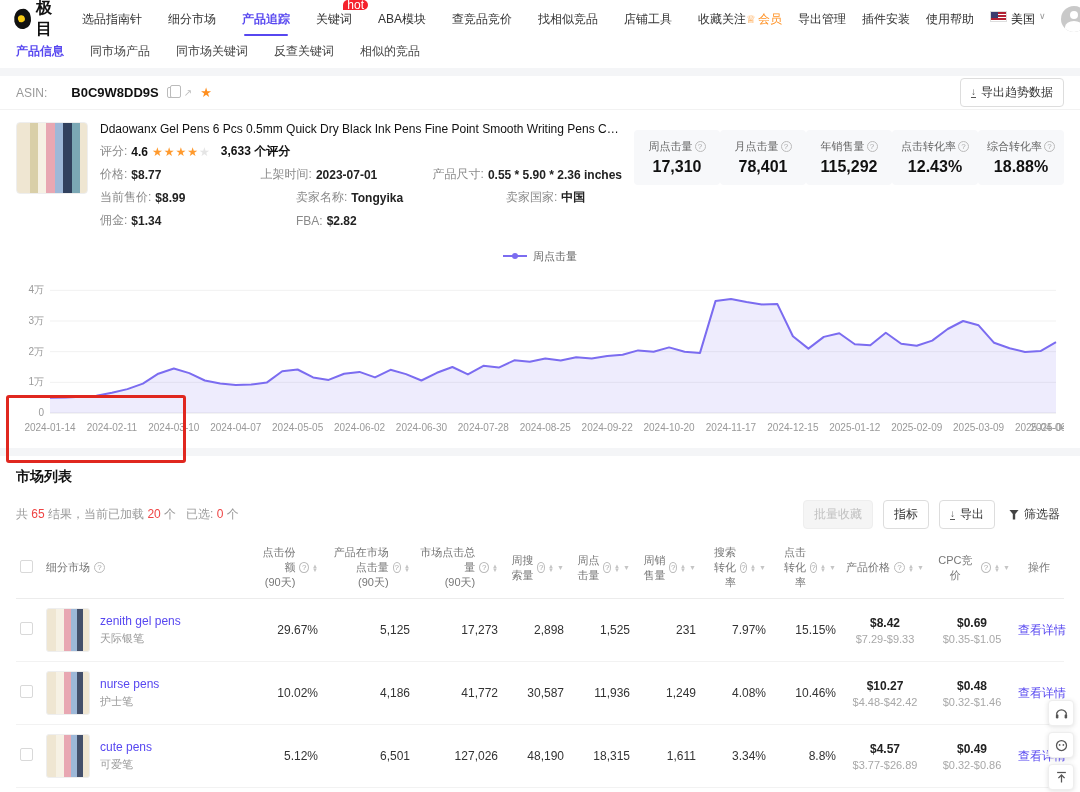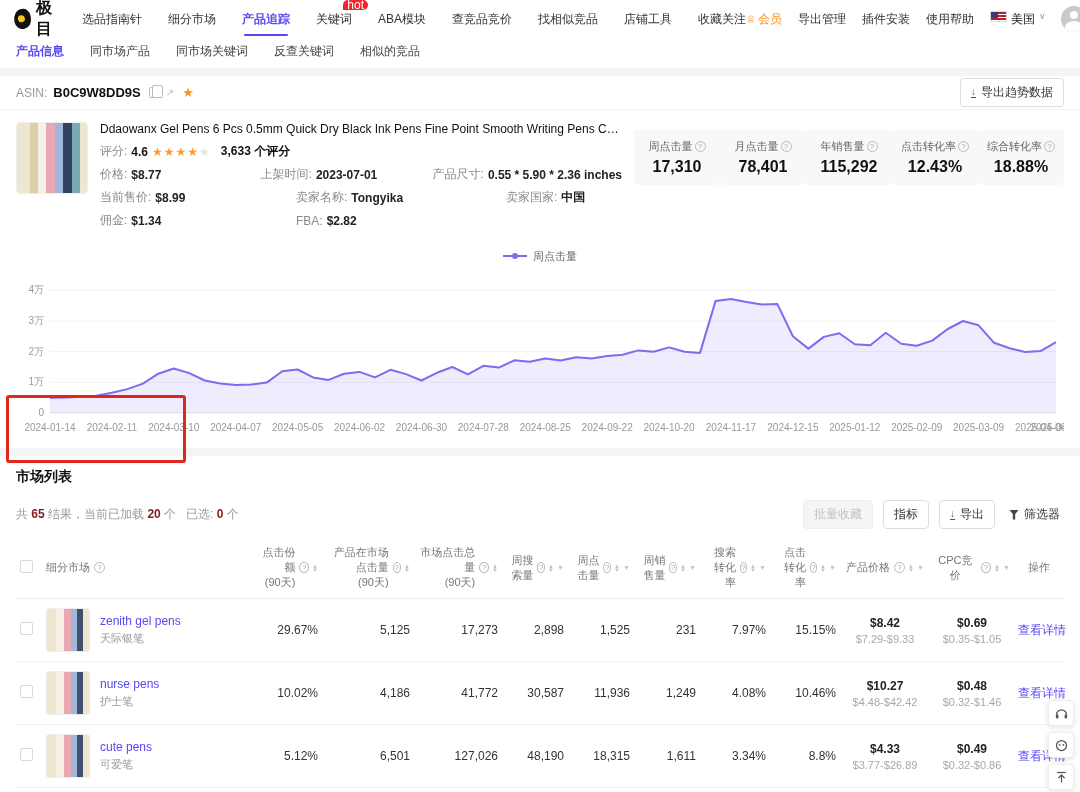--- a/index.html
+++ b/index.html
@@ -31,21 +31,21 @@
   .avatar::after { content:""; position:absolute; top:15px; left:4px; width:18px; height:12px; border-radius:50% 50% 0 0; background:#fff; }
 
   
   .subnav { height:30px; display:flex; align-items:center; gap:26px; padding:0 16px; background:#fff; }
   .subtab { color:#444; cursor:pointer; padding-bottom:4px; }
   .subtab.active { color:#5747f0; font-weight:bold; }
   .band { height:8px; background:#f4f5f7; }
 
   
   .asin-bar { height:34px; display:flex; align-items:center; padding:0 16px; border-bottom:1px solid #f2f2f2; }
-  .asin-label { color:#999; margin-right:6px; }
+  .asin-label { color:#999; margin-right:24px; }
   .asin-value { font-weight:bold; font-size:13px; color:#111; margin-right:8px; }
   .copy-icon { width:9px; height:11px; border:1px solid #bbb; border-radius:2px; position:relative; margin-right:8px; display:inline-block; }
   .copy-icon::before { content:""; position:absolute; left:2px; top:-3px; width:9px; height:11px; border:1px solid #bbb; border-radius:2px; background:#fff; }
   .ext-ic { color:#bbb; font-size:10px; margin-right:8px; }
   .fav-star { color:#ff8f1f; font-size:13px; }
   .spacer { flex:1; }
   .btn { display:inline-flex; align-items:center; gap:5px; border:1px solid #ddd; border-radius:4px; background:#fff; padding:5px 10px; font-size:12px; color:#333; cursor:pointer; white-space:nowrap; }
   .dl { position:relative; font-size:10px; line-height:8px; color:#555; border-bottom:1.5px solid #555; padding-bottom:1px; }
 
   
@@ -76,21 +76,21 @@
   .chart-block { padding:2px 16px 0; }
   .legend { display:flex; justify-content:center; align-items:center; gap:6px; height:18px; color:#666; font-size:11px; }
   .legend-mark { width:24px; height:2px; background:#7b6cf0; position:relative; }
   .legend-mark::after { content:""; position:absolute; left:9px; top:-2px; width:6px; height:6px; border-radius:50%; background:#7b6cf0; }
 
   
   .ml-head { padding:12px 16px 0; }
   .ml-title { font-size:14px; font-weight:bold; color:#111; }
   .ml-row2 { display:flex; align-items:center; margin-top:14px; }
   .summary { color:#999; }
-  .summary b { color:#7f1d1d; font-weight:bold; }
+  .summary b { color:#ef4444; font-weight:normal; }
   .ml-btns { margin-left:auto; display:flex; align-items:center; gap:10px; }
   .btn.disabled { background:#f5f5f5; color:#c0c0c0; border-color:#eee; cursor:default; }
   .filter-btn { display:inline-flex; align-items:center; gap:5px; color:#333; cursor:pointer; padding:5px 4px; }
   .funnel { width:10px; height:10px; background:#444; clip-path:polygon(0 0,100% 0,62% 45%,62% 100%,38% 100%,38% 45%); }
 
   table { border-collapse:collapse; table-layout:fixed; width:1048px; margin:10px 16px 0; }
   thead th { font-weight:normal; color:#777; font-size:11px; padding:6px 4px 8px; border-bottom:1px solid #ececec; vertical-align:middle; }
   .hwrap { display:inline-flex; align-items:center; gap:2px; }
   .h-sub { display:block; }
   .sorts { display:inline-flex; flex-direction:column; line-height:4px; font-size:6px; color:#c5c5c5; margin-left:1px; }
@@ -506,21 +506,21 @@
         </td>
         <td class="ta-r">5.12%</td>
         <td class="ta-r">6,501</td>
         <td class="ta-r">127,026</td>
         <td class="ta-r">48,190</td>
         <td class="ta-r">18,315</td>
         <td class="ta-r">1,611</td>
         <td class="ta-r">3.34%</td>
         <td class="ta-r">8.8%</td>
         <td class="ta-c">
-          <div class="pv">$4.33</div>
+          <div class="pv">$4.57</div>
           <div class="pr">$3.77-$26.89</div>
         </td>
         <td class="ta-c">
           <div class="pv">$0.49</div>
           <div class="pr">$0.32-$0.86</div>
         </td>
         <td class="ta-c"><a class="view-link">查看详情</a></td>
       </tr>
       <tr>
         <td class="ta-l"></td>

